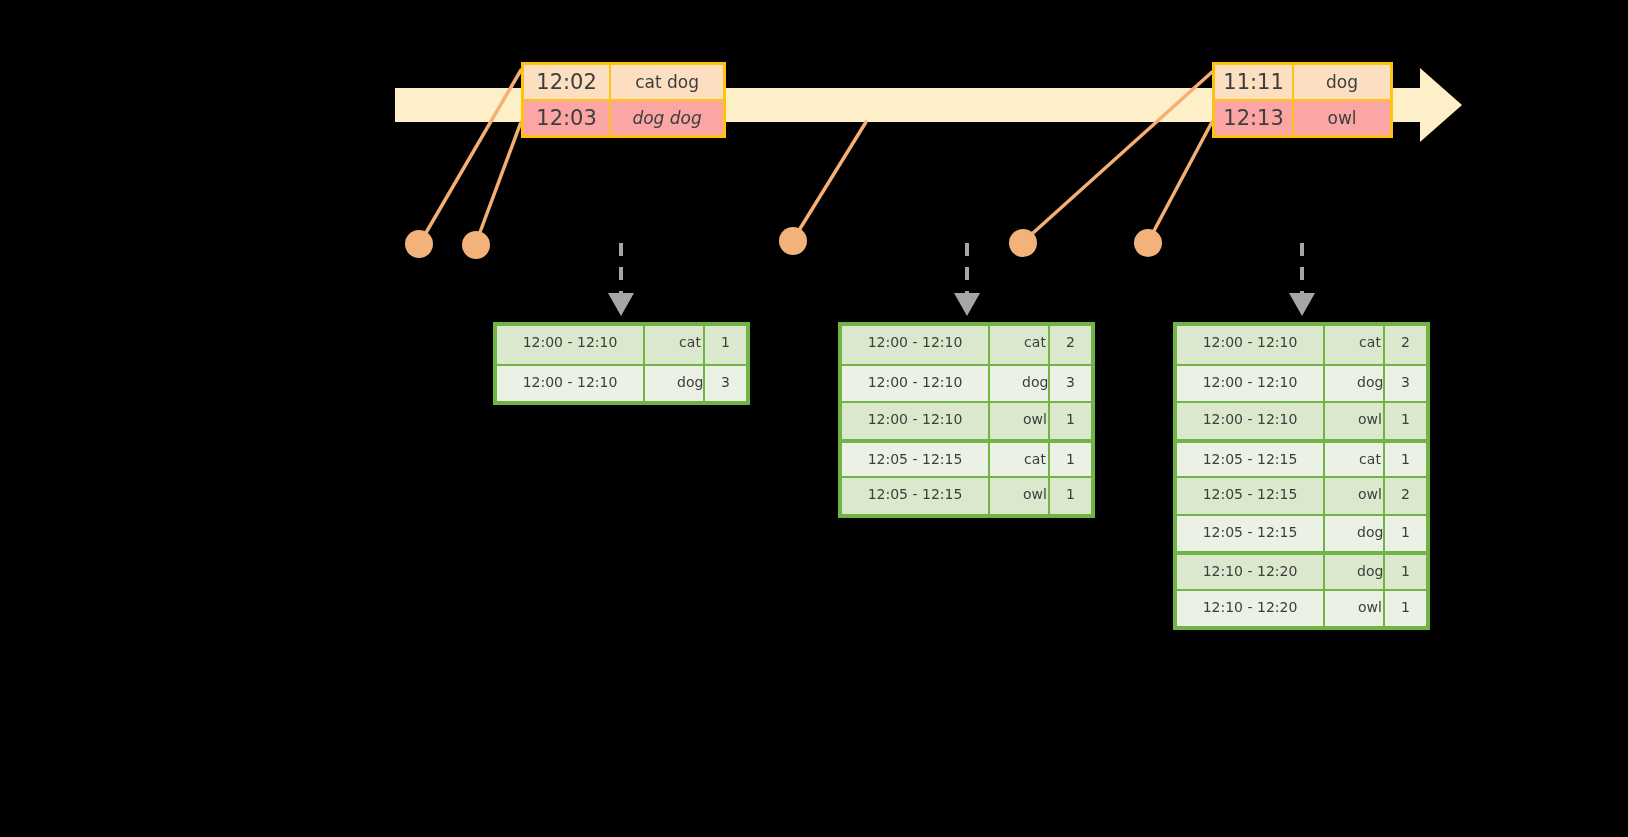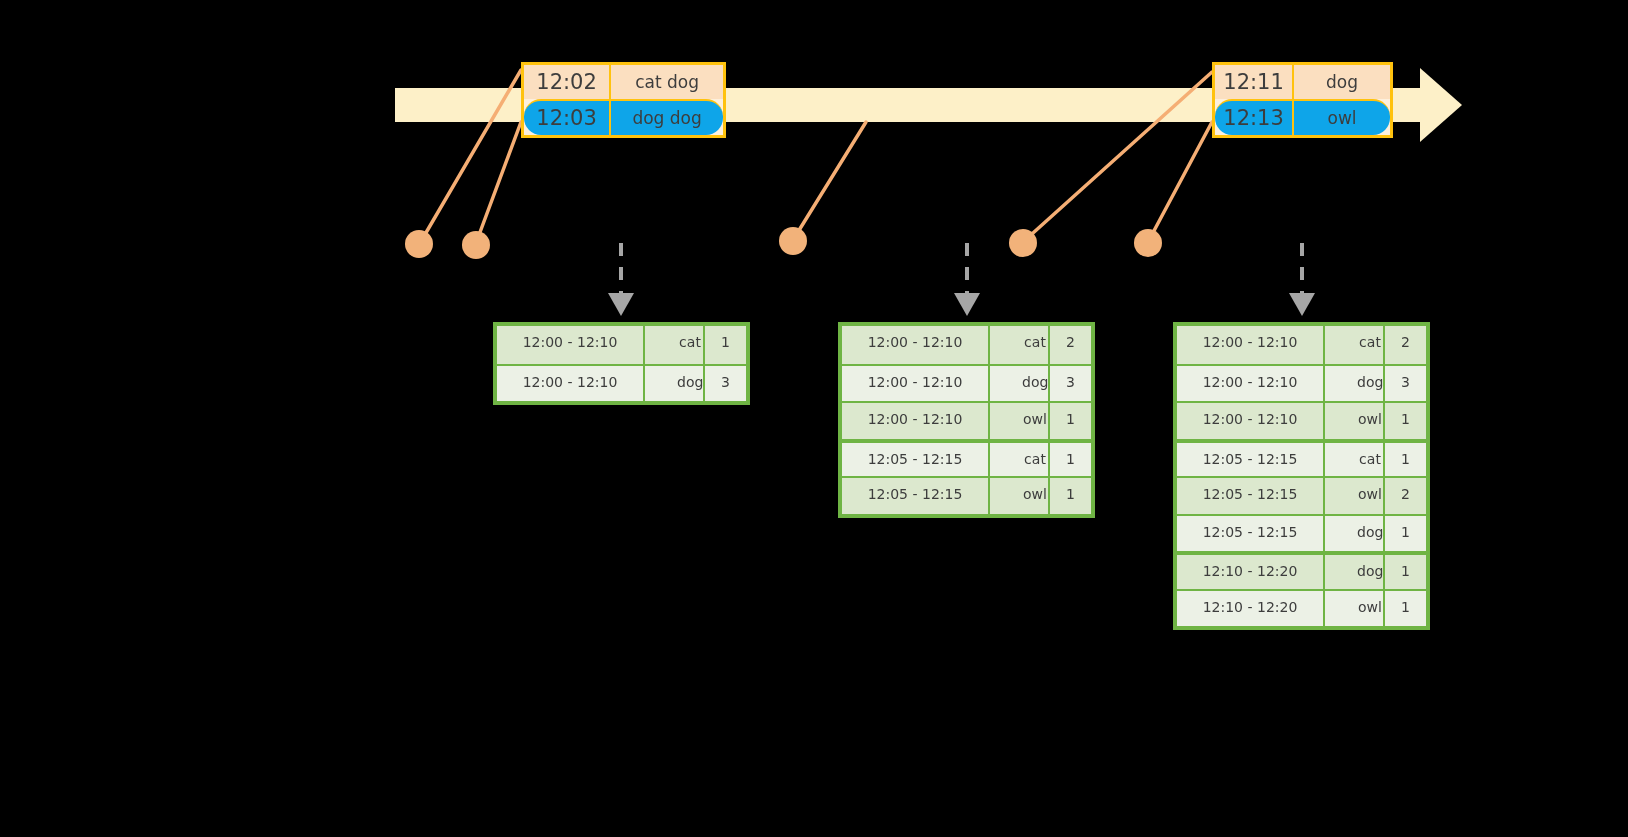--- a/index.html
+++ b/index.html
@@ -35,21 +35,21 @@
     background: #FDF0DD;
   }
   .event-row {
     display: flex;
     box-sizing: border-box;
   }
   .event-row + .event-row {
     border-top: 2px solid #FFC20E;
   }
   .event-row.shaded { background: #FBDFC0; }
-  .event-row.plain  { background: #0ea5e9; border-radius: 17px; }
+  .event-row.plain  { background: #fca5a5; }
   .ev-time {
     box-sizing: border-box;
     border-right: 2px solid #FFC20E;
     text-align: center;
     color: #3d3d3d;
     font-size: 21px;
     line-height: 34px;
     height: 34px;
   }
   .ev-words {
@@ -132,28 +132,28 @@
     </g>
   </svg>
 
   <div class="event-group" style="left:521px; top:62px; width:205px;">
     <div class="event-row shaded">
       <div class="ev-time" style="width:88px;">12:02</div>
       <div class="ev-words" style="width:113px;">cat dog</div>
     </div>
     <div class="event-row plain">
       <div class="ev-time" style="width:88px;">12:03</div>
-      <div class="ev-words" style="width:113px;">dog dog</div>
+      <div class="ev-words" style="width:113px;font-style:italic;">dog dog</div>
     </div>
   </div>
 
 
   <div class="event-group" style="left:1212px; top:62px; width:181px;">
     <div class="event-row shaded">
-      <div class="ev-time" style="width:80px;">12:11</div>
+      <div class="ev-time" style="width:80px;">11:11</div>
       <div class="ev-words" style="width:97px;">dog</div>
     </div>
     <div class="event-row plain">
       <div class="ev-time" style="width:80px;">12:13</div>
       <div class="ev-words" style="width:97px;">owl</div>
     </div>
   </div>
 
   <div class="result-table" style="left:493px; top:322px; width:257px;">
     <div class="rt-row shaded">

